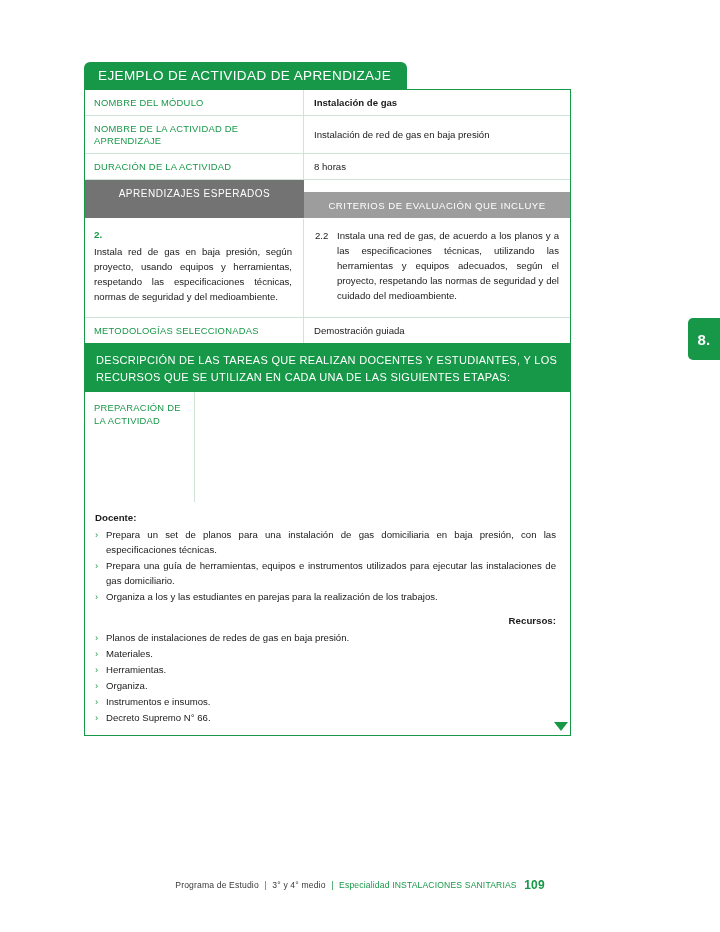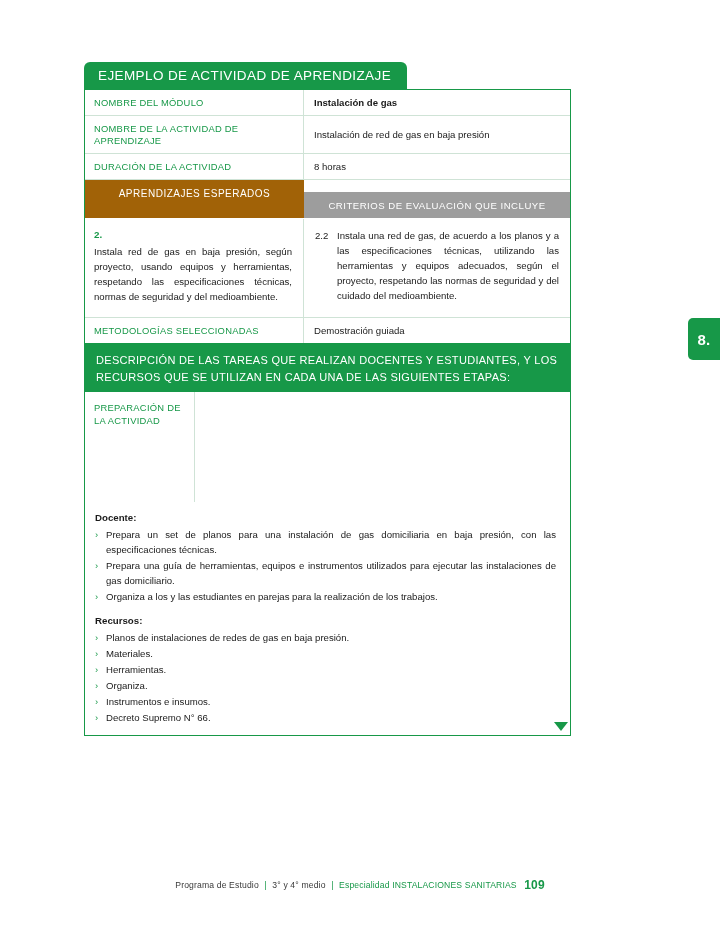--- a/index.html
+++ b/index.html
@@ -98,21 +98,21 @@
   .cell-value.bold { font-weight: bold; }
 
   
   .band-row {
     display: flex;
     border-bottom: 1px solid #ffffff;
   }
   .band-green {
     width: 219px;
     flex: 0 0 219px;
-    background: #a16207;
+    background: #737373;
     color: #ffffff;
     font-size: 10px;
     letter-spacing: 0.5px;
     font-stretch: condensed;
     text-align: center;
     padding: 8px 4px 7px;
     box-sizing: border-box;
   }
   .band-gray {
     flex: 1 1 auto;
@@ -207,21 +207,21 @@
     box-sizing: border-box;
     padding: 10px 14px 8px 10px;
     position: relative;
   }
   .sub-head {
     color: #1b1b1b;
     font-size: 9.7px;
     font-weight: bold;
     margin-bottom: 5px;
   }
-  .sub-head.second { margin-top: 11px; }
+  .sub-head.second { margin-top: 11px; text-align: right; }
 
   ul.bullets {
     list-style: none;
     margin: 0;
     padding: 0;
   }
   ul.bullets li {
     display: flex;
     color: #1b1b1b;
     font-size: 9.6px;

